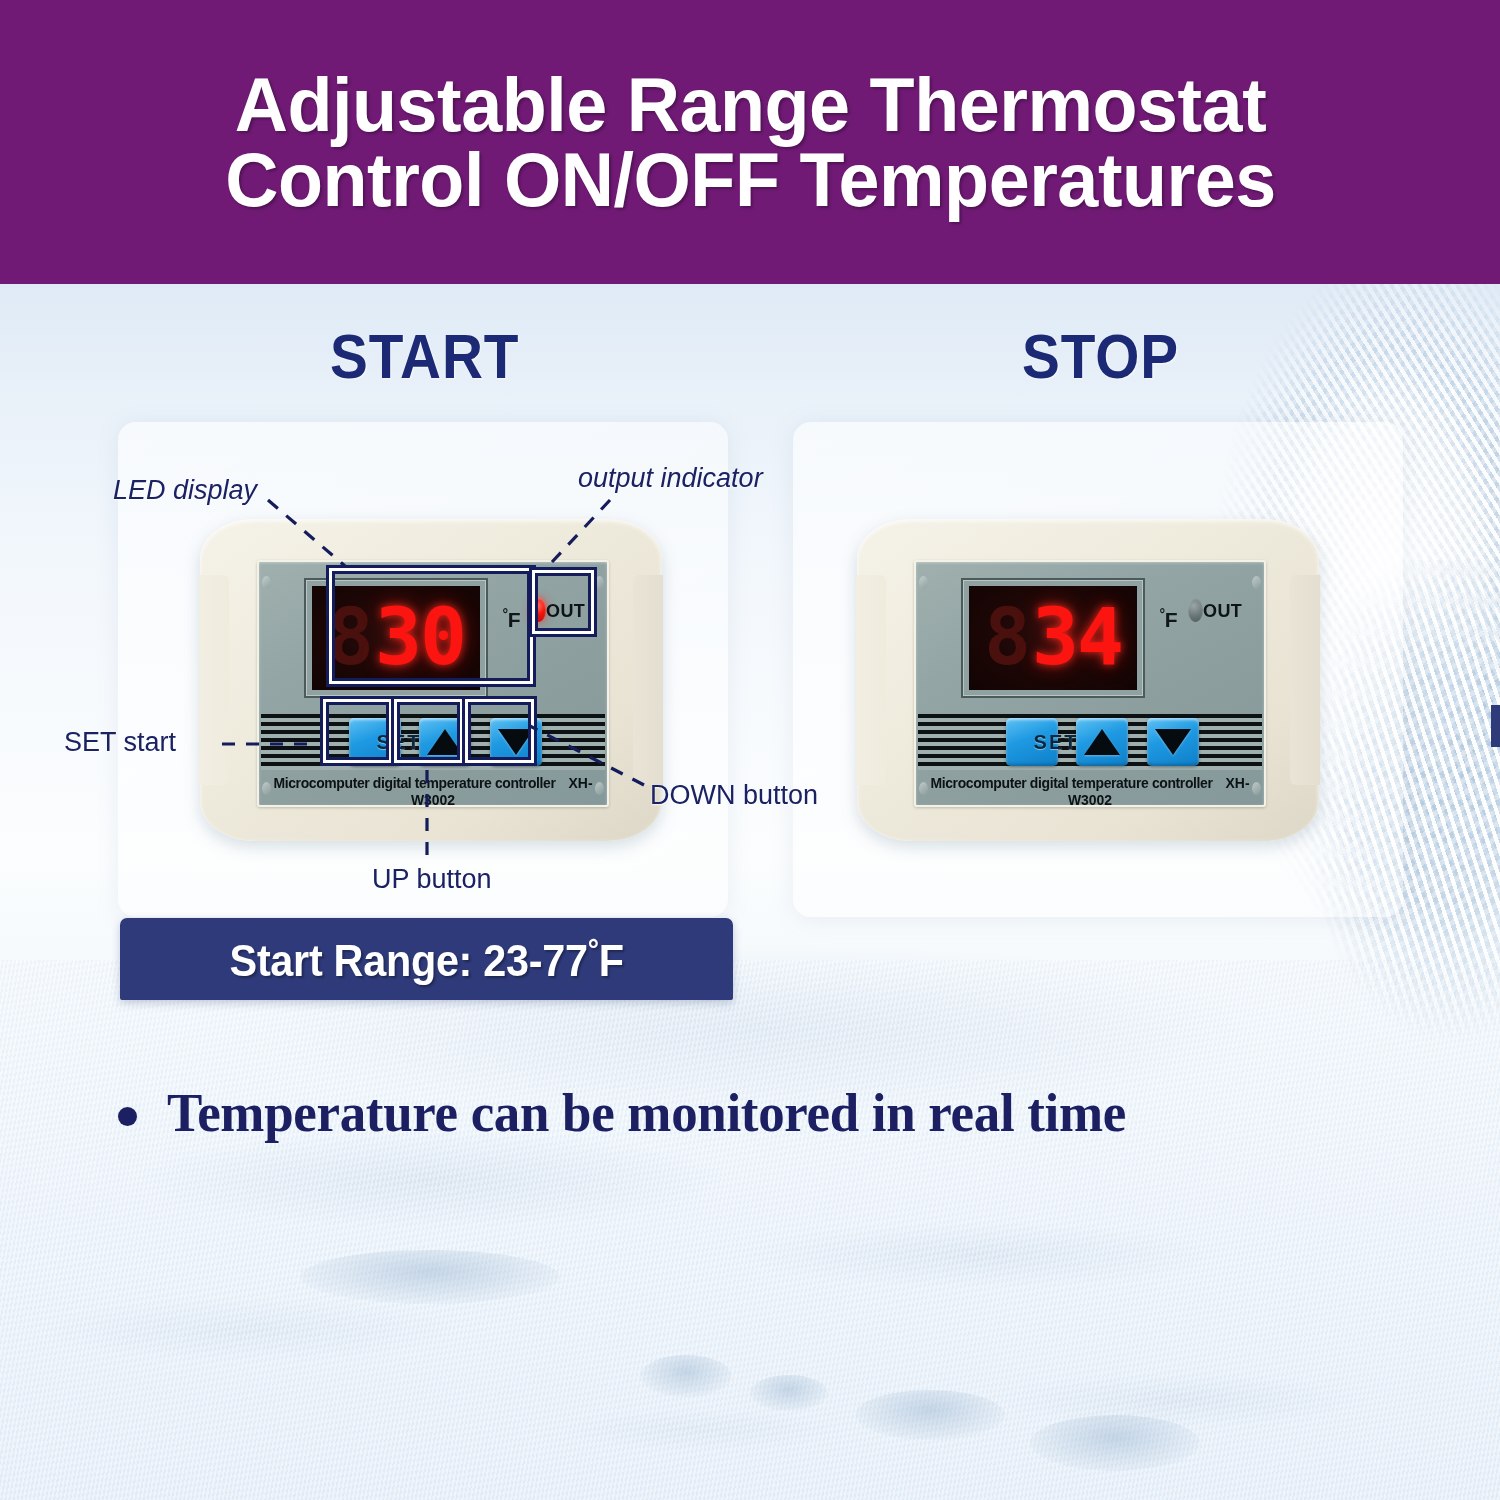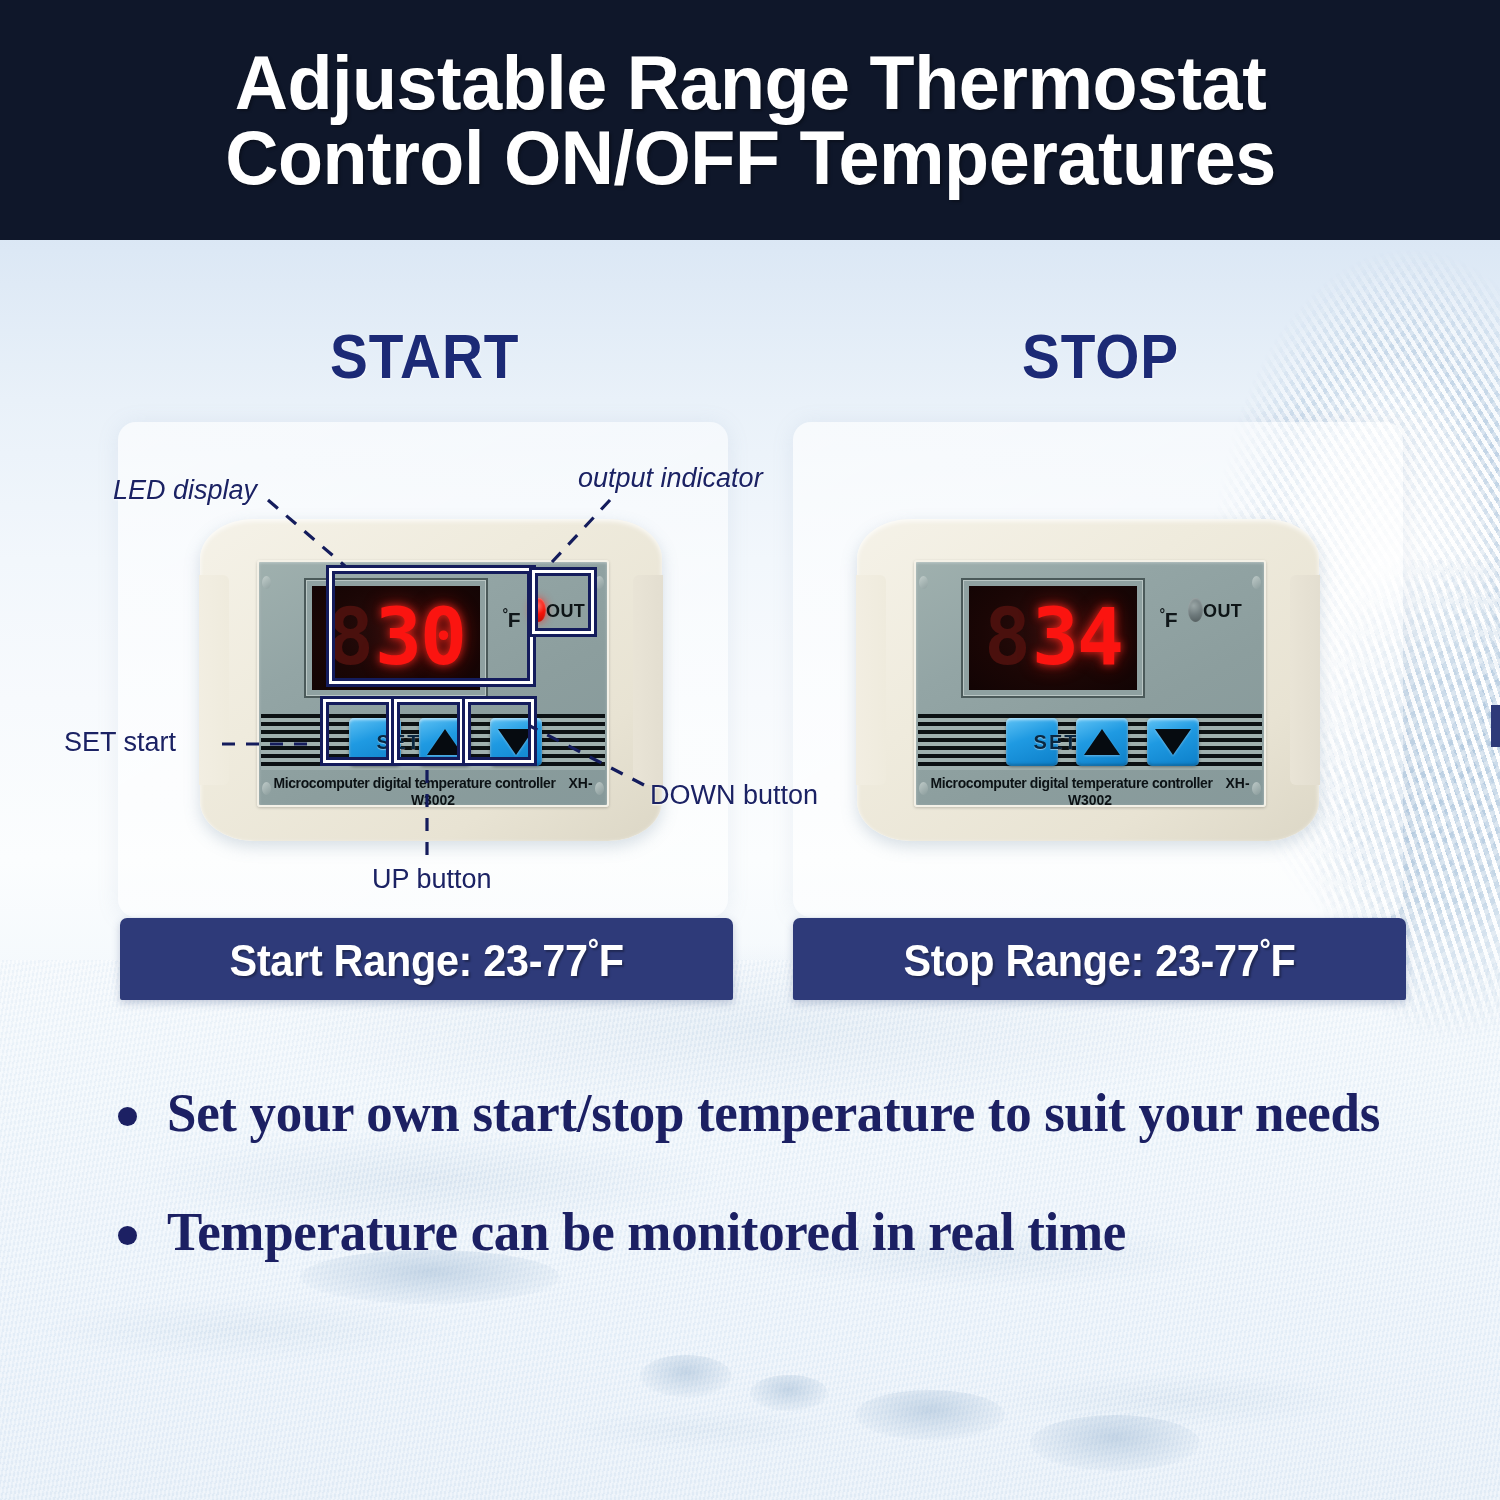--- a/index.html
+++ b/index.html
@@ -48,22 +48,22 @@
     -webkit-mask-image:radial-gradient(ellipse 230px 400px at 230px 350px, #000 45%, rgba(0,0,0,.6) 68%, rgba(0,0,0,0) 88%);
             mask-image:radial-gradient(ellipse 230px 400px at 230px 350px, #000 45%, rgba(0,0,0,.6) 68%, rgba(0,0,0,0) 88%);}
   .frost2{position:absolute;right:0;top:560px;width:240px;height:520px;
     background:
       repeating-linear-gradient(72deg, rgba(255,255,255,.92) 0 4px, rgba(176,200,222,.45) 4px 9px),
       repeating-linear-gradient(-35deg, rgba(255,255,255,.75) 0 5px, rgba(166,192,216,.30) 5px 11px);
     -webkit-mask-image:radial-gradient(ellipse 180px 300px at 190px 230px, #000 40%, rgba(0,0,0,0) 85%);
             mask-image:radial-gradient(ellipse 180px 300px at 190px 230px, #000 40%, rgba(0,0,0,0) 85%);}
 
   
-  .header{position:absolute;left:0;top:0;width:1500px;height:240px;
-    background:#0f172a;display:flex;flex-direction:column;
+  .header{position:absolute;left:0;top:0;width:1500px;height:284px;
+    background:#701a75;display:flex;flex-direction:column;
     align-items:center;justify-content:center;}
   .header h1{margin:0;color:#fff;text-align:center;
     font-family:"Liberation Sans", sans-serif;
     font-weight:700;font-size:76px;line-height:.99;
     letter-spacing:-.5px;transform:scaleX(.97);
     text-shadow:2px 2px 3px rgba(0,0,0,.30);}
   .header .l2{display:block;}
 
   
   .sec-title{position:absolute;color:#1c2a76;font-weight:700;
@@ -306,28 +306,21 @@
 
   <div class="co-label" style="left:113px;top:475px;font-style:italic;">LED display</div>
   <div class="co-label" style="left:578px;top:463px;font-style:italic;">output indicator</div>
   <div class="co-label" style="left:64px;top:727px;">SET start</div>
   <div class="co-label" style="left:372px;top:864px;">UP button</div>
   <div class="co-label" style="left:650px;top:780px;">DOWN button</div>
 
   <div class="range" id="range-start">
     <span><span>Start Range: 23-77</span><sup>°</sup><span>F</span></span>
   </div>
-  <div class="range" id="range-stop">
-    <span><span>Stop Range: 23-77</span><sup>°</sup><span>F</span></span>
-  </div>
 
   <div class="bullets">
-    <div class="bul">
-      <div class="dot"></div>
-      <div class="txt">Set your own start/stop temperature to suit your needs</div>
-    </div>
     <div class="bul">
       <div class="dot"></div>
       <div class="txt">Temperature can be monitored in real time</div>
     </div>
   </div>
 
 </div>
 
 </body></html>

